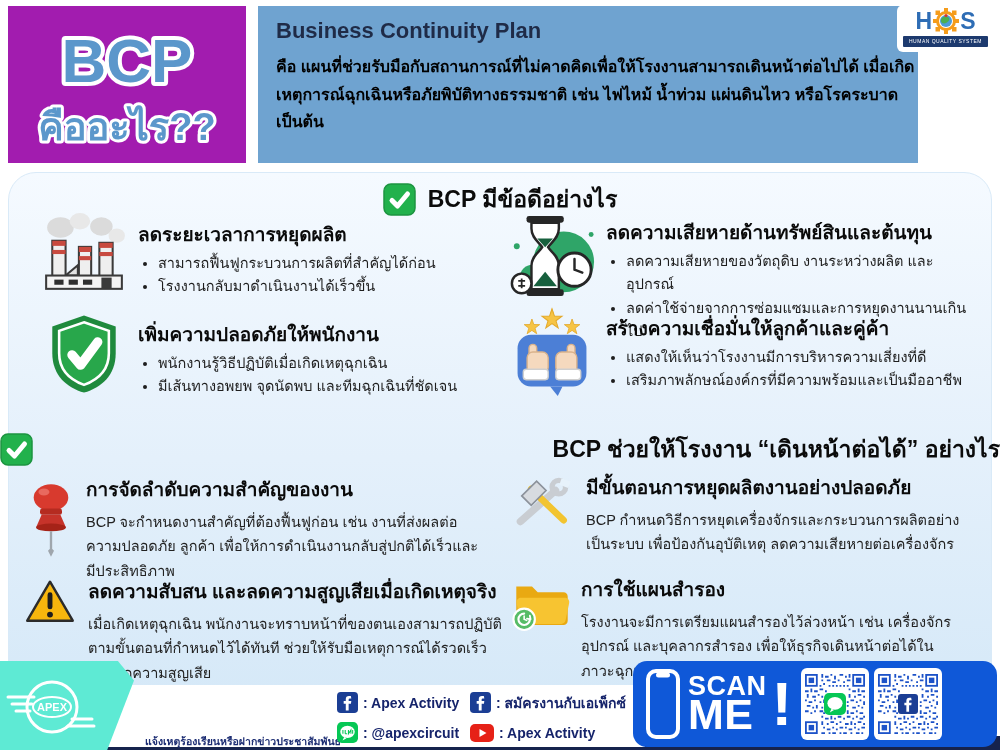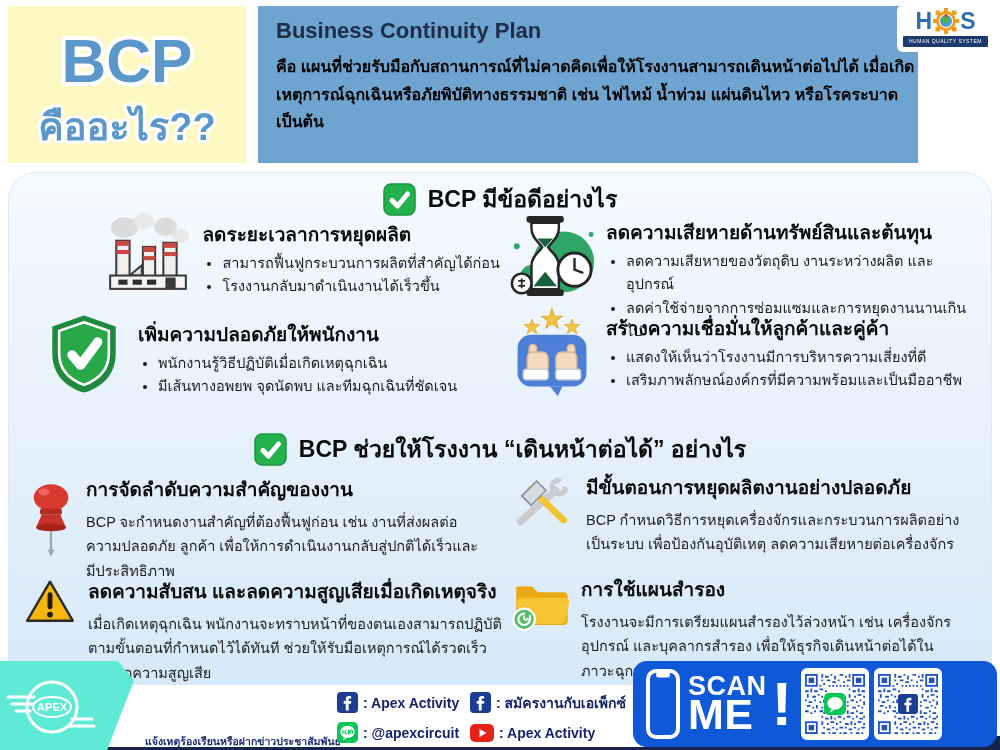--- a/index.html
+++ b/index.html
@@ -1,47 +1,47 @@
 <!DOCTYPE html>
 <html><head>
 <meta charset="utf-8">
 <style>
   html,body{margin:0;padding:0;background:#fff;}
   .page{position:relative;width:1000px;height:750px;background:#ffffff;overflow:hidden;
         font-family:"Liberation Sans","DejaVu Sans",sans-serif;}
 
   
-  .hdr-left{position:absolute;left:8px;top:6px;width:238px;height:157px;background:#fef9c3;}
+  .hdr-left{position:absolute;left:8px;top:6px;width:238px;height:157px;background:#a21caf;}
   .hdr-right{position:absolute;left:258px;top:6px;width:660px;height:157px;background:#6FA3D0;
              box-sizing:border-box;padding:10px 0 0 18px;}
   .hdr-title{font-size:22px;font-weight:800;color:#1F2B47;margin:2px 0 9px;}
   .hdr-desc{font-size:16px;font-weight:700;color:#000000;line-height:1.72;width:640px;}
 
   .hqs{position:absolute;left:897px;top:5px;width:97px;height:47px;background:#fff;border-radius:6px;
        box-sizing:border-box;text-align:center;padding-top:1px;}
   .hqs-row{display:flex;align-items:center;justify-content:center;gap:1px;height:30px;}
   .hqs-letter{font-size:23px;font-weight:800;color:#2E6DB5;line-height:1;}
   .hqs-bar{margin:0 6px;background:#1D3A6E;color:#fff;font-size:5px;letter-spacing:.5px;
            padding:2px 0 3px;border-radius:1px;}
 
   
   .panel{position:absolute;left:8px;top:172px;width:984px;height:520px;border-radius:28px;
          background:linear-gradient(180deg,#F5FAFF 0%,#E4F0FB 55%,#D6E9F8 100%);
          border:1px solid #D9EAF8;box-sizing:border-box;}
 
   .sec-heading{position:absolute;left:0;width:1000px;display:flex;align-items:center;justify-content:center;gap:12px;}
-  #heading1{top:181px;} #heading2{top:431px;}
+  #heading1{top:181px;} #heading2{top:431px;justify-content:space-between;}
   .sec-heading .txt{font-size:23px;font-weight:800;color:#0B0B0B;}
 
   .benefit{position:absolute;display:flex;gap:8px;}
   .benefit .icon-box{flex:0 0 92px;display:flex;justify-content:center;align-items:flex-start;}
   .benefit-title{font-size:19px;font-weight:800;color:#0A0A0A;margin:7px 0 3px;}
   .benefit ul{margin:0;padding-left:20px;}
   .benefit li{font-size:14.5px;color:#1E1E1E;line-height:1.62;}
-  #b1{left:38px;top:212px;width:462px;justify-content:flex-end;}
+  #b1{left:38px;top:212px;width:462px;}
   #b2{left:506px;top:210px;width:474px;}
   #b3{left:38px;top:312px;width:462px;}
   #b4{left:506px;top:306px;width:474px;}
 
   .how{position:absolute;display:flex;gap:12px;}
   .how .icon-box{flex:0 0 46px;display:flex;justify-content:center;align-items:flex-start;padding-top:4px;}
   .how .icon-box.iw64{flex:0 0 64px;}
   .how-title{font-size:19px;font-weight:800;color:#0A0A0A;margin:2px 0 6px;}
   .how-text{font-size:14.5px;color:#222;line-height:1.68;}
   #h1{left:28px;top:472px;width:452px;}

